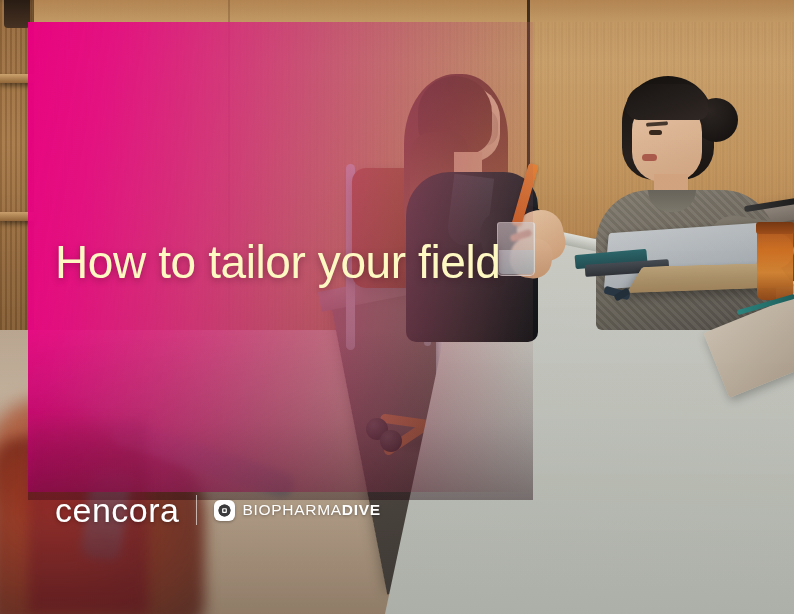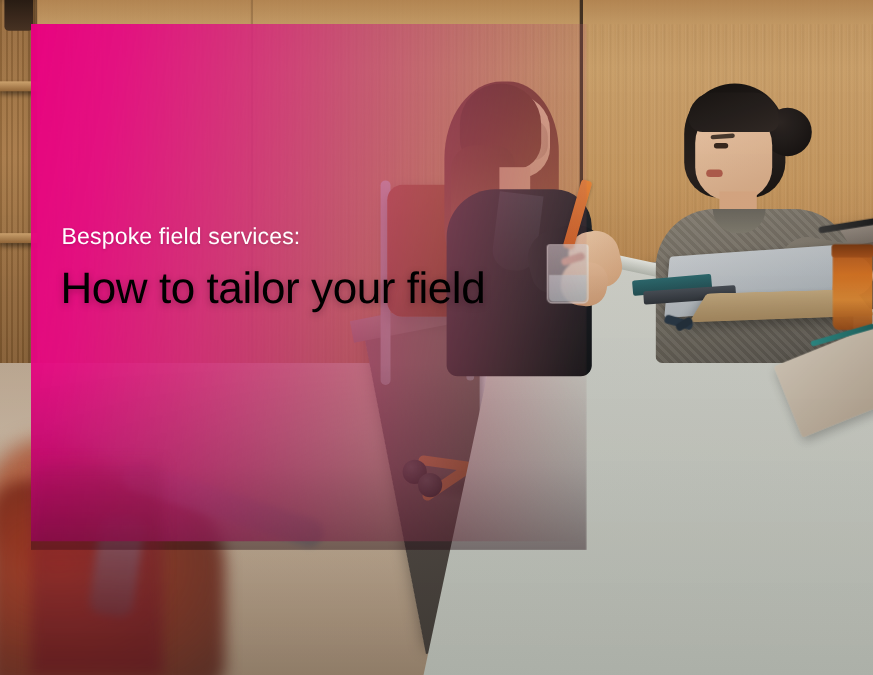--- a/index.html
+++ b/index.html
@@ -266,21 +266,21 @@
   
   .content{position:absolute;inset:0;}
 
   .eyebrow{
     position:absolute;left:56px;top:204px;
     font-size:21px;font-weight:400;color:#ffffff;letter-spacing:.1px;
     text-shadow:0 1px 3px rgba(0,0,0,.18);
   }
   .headline{
     position:absolute;left:55px;top:240px;width:540px;
-    font-size:40px;line-height:44px;font-weight:400;color:#000000;
+    font-size:46px;line-height:44px;font-weight:400;color:#fef9c3;
     letter-spacing:-.4px;
     text-shadow:0 2px 7px rgba(40,10,25,.35);
   }
   .headline .ln{display:block;}
 
   
   .lockup{position:absolute;left:55px;top:493px;display:flex;align-items:center;gap:17px;}
   .cencora{
     font-size:34px;font-weight:400;color:#fff;letter-spacing:.5px;line-height:1;
     text-shadow:0 1px 4px rgba(0,0,0,.35);
@@ -401,22 +401,41 @@
 
     <div class="grade"></div>
   </div>
 
   <div class="overlay"></div>
   <div class="overlay-fade"></div>
   <div class="overlay-left-dark"></div>
 
   <div class="content">
 
-    <div class="eyebrow">Bespoke field services:</div>
 
     <div class="headline">
       <span class="ln">How to tailor your field</span>
     </div>
 
+    <div class="lockup">
+      <div class="cencora">cencora</div>
+
+      <div class="divider"></div>
+
+      <div class="bpd">
+        <span class="bpd-mark">
+          <svg width="15" height="15" viewBox="0 0 24 24" aria-hidden="true">
+            <circle cx="12" cy="12" r="9.5" fill="#3b3b3d"></circle>
+            <path d="M12 2.5a9.5 9.5 0 0 1 0 19 9.5 9.5 0 0 1 0-19z" fill="#3b3b3d"></path>
+            <rect x="8.2" y="8.2" width="7.6" height="7.6" rx="1.4" fill="#ffffff"></rect>
+            <rect x="10.1" y="10.1" width="3.8" height="3.8" rx="0.7" fill="#3b3b3d"></rect>
+            <path d="M17.6 5.2 L21 2.2 L21 6.4 Z" fill="#ffffff" opacity="0"></path>
+          </svg>
+        </span>
+        <span class="bpd-text">
+          <span class="b">BIOPHARMA</span><span class="d">DIVE</span>
+        </span>
+      </div>
+    </div>
 
   </div>
 
 </div>
 
 </body></html>

